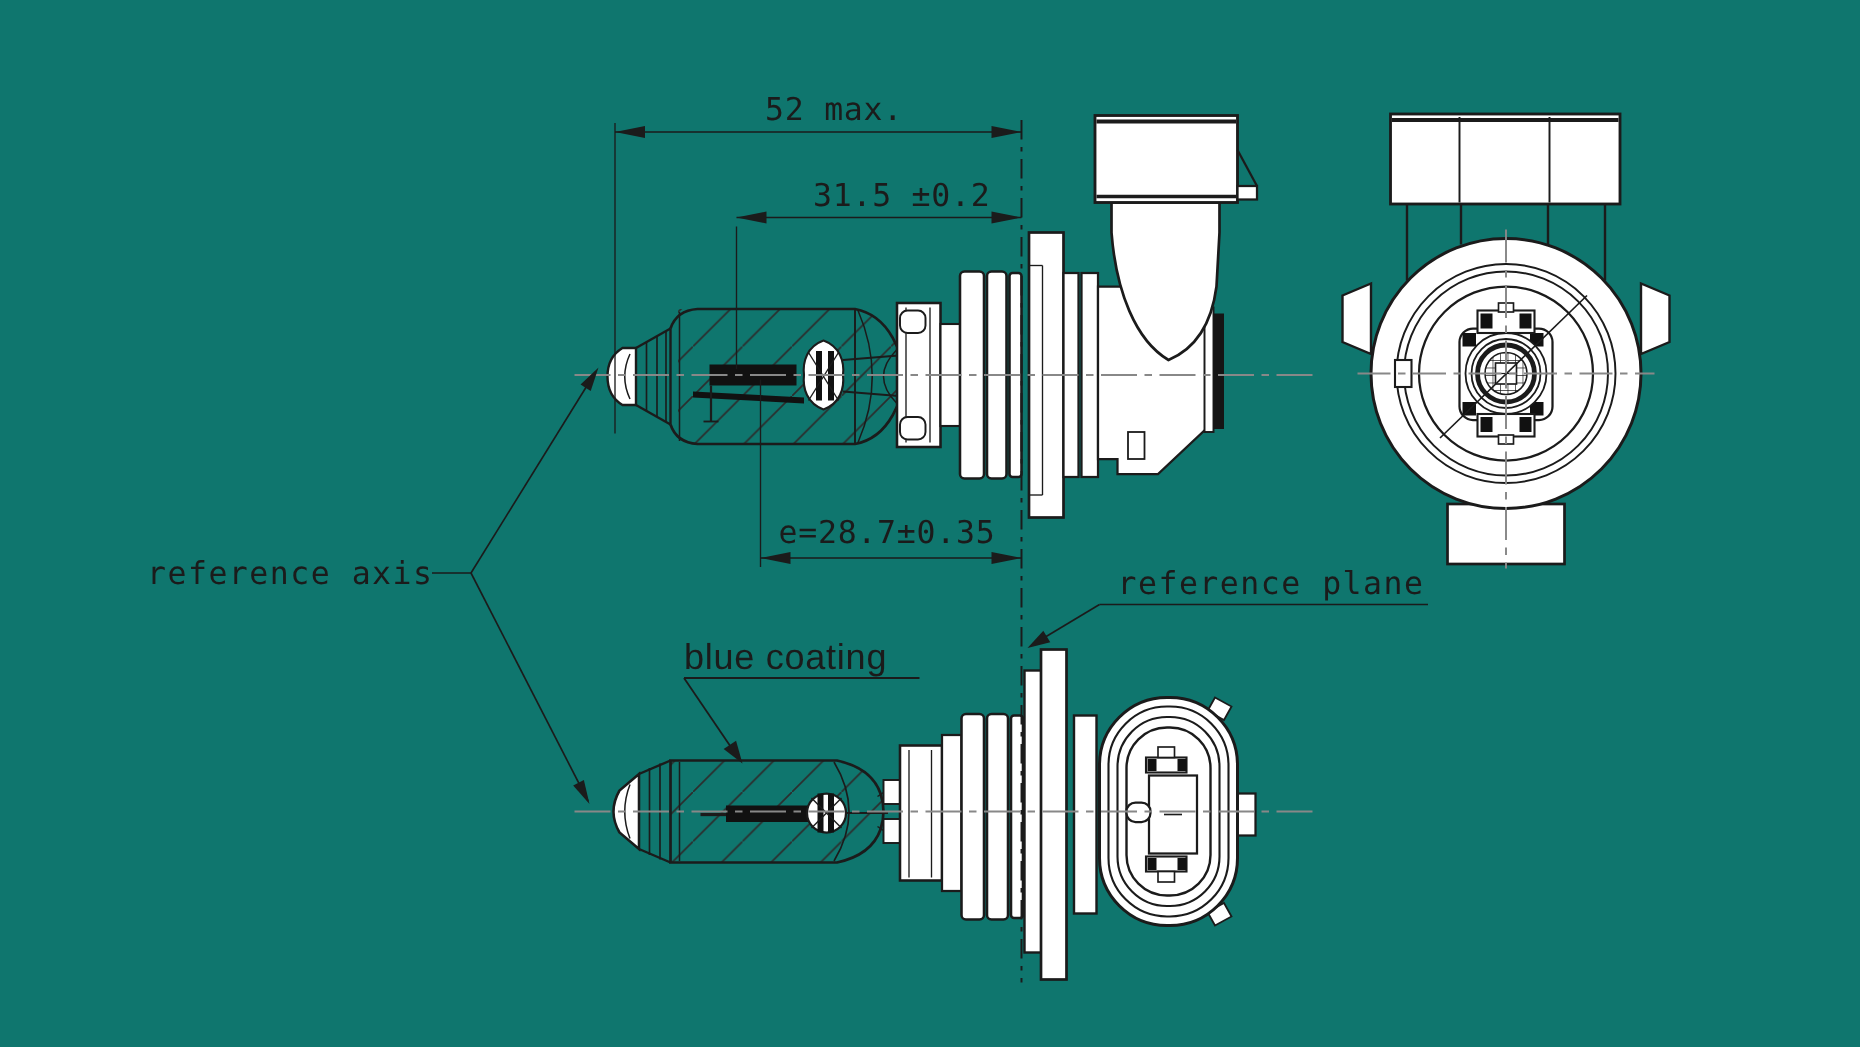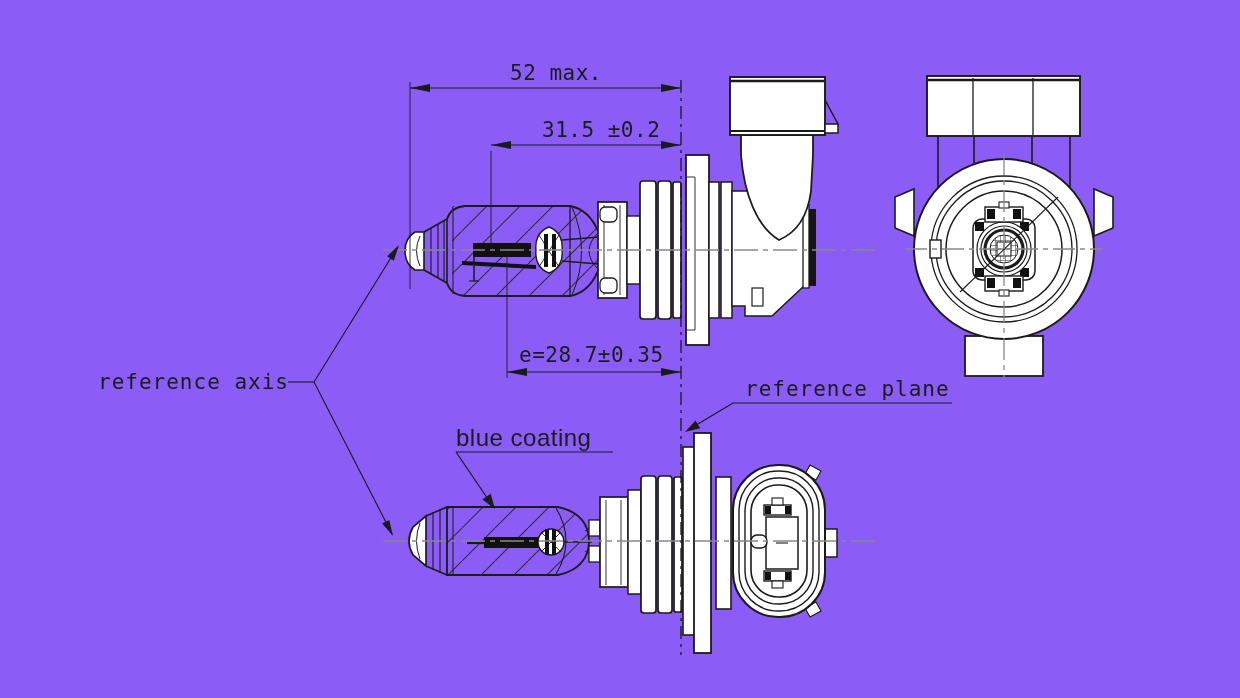--- a/index.html
+++ b/index.html
@@ -1,16 +1,16 @@
 <!DOCTYPE html>
 <html><head>
 <meta charset="utf-8">
 <style>
   html,body{margin:0;padding:0;background:#ffffff;}
-  .stage{position:relative;width:1240px;height:698px;background:#8b5cf6;overflow:hidden;}
+  .stage{position:relative;width:1240px;height:698px;background:#0f766e;overflow:hidden;}
   svg{position:absolute;inset:0;}
   text{fill:#1b1b1b;}
   .cadtext{font-family:"DejaVu Sans Mono","Liberation Mono",monospace;font-size:21px;letter-spacing:1px;}
   .dimtext{font-family:"DejaVu Sans Mono","Liberation Mono",monospace;font-size:21px;letter-spacing:0.5px;}
   .sanstext{font-family:"Liberation Sans","DejaVu Sans",sans-serif;font-size:24px;letter-spacing:0.5px;}
 </style>
 </head>
 <body>
 
 <div class="stage">

